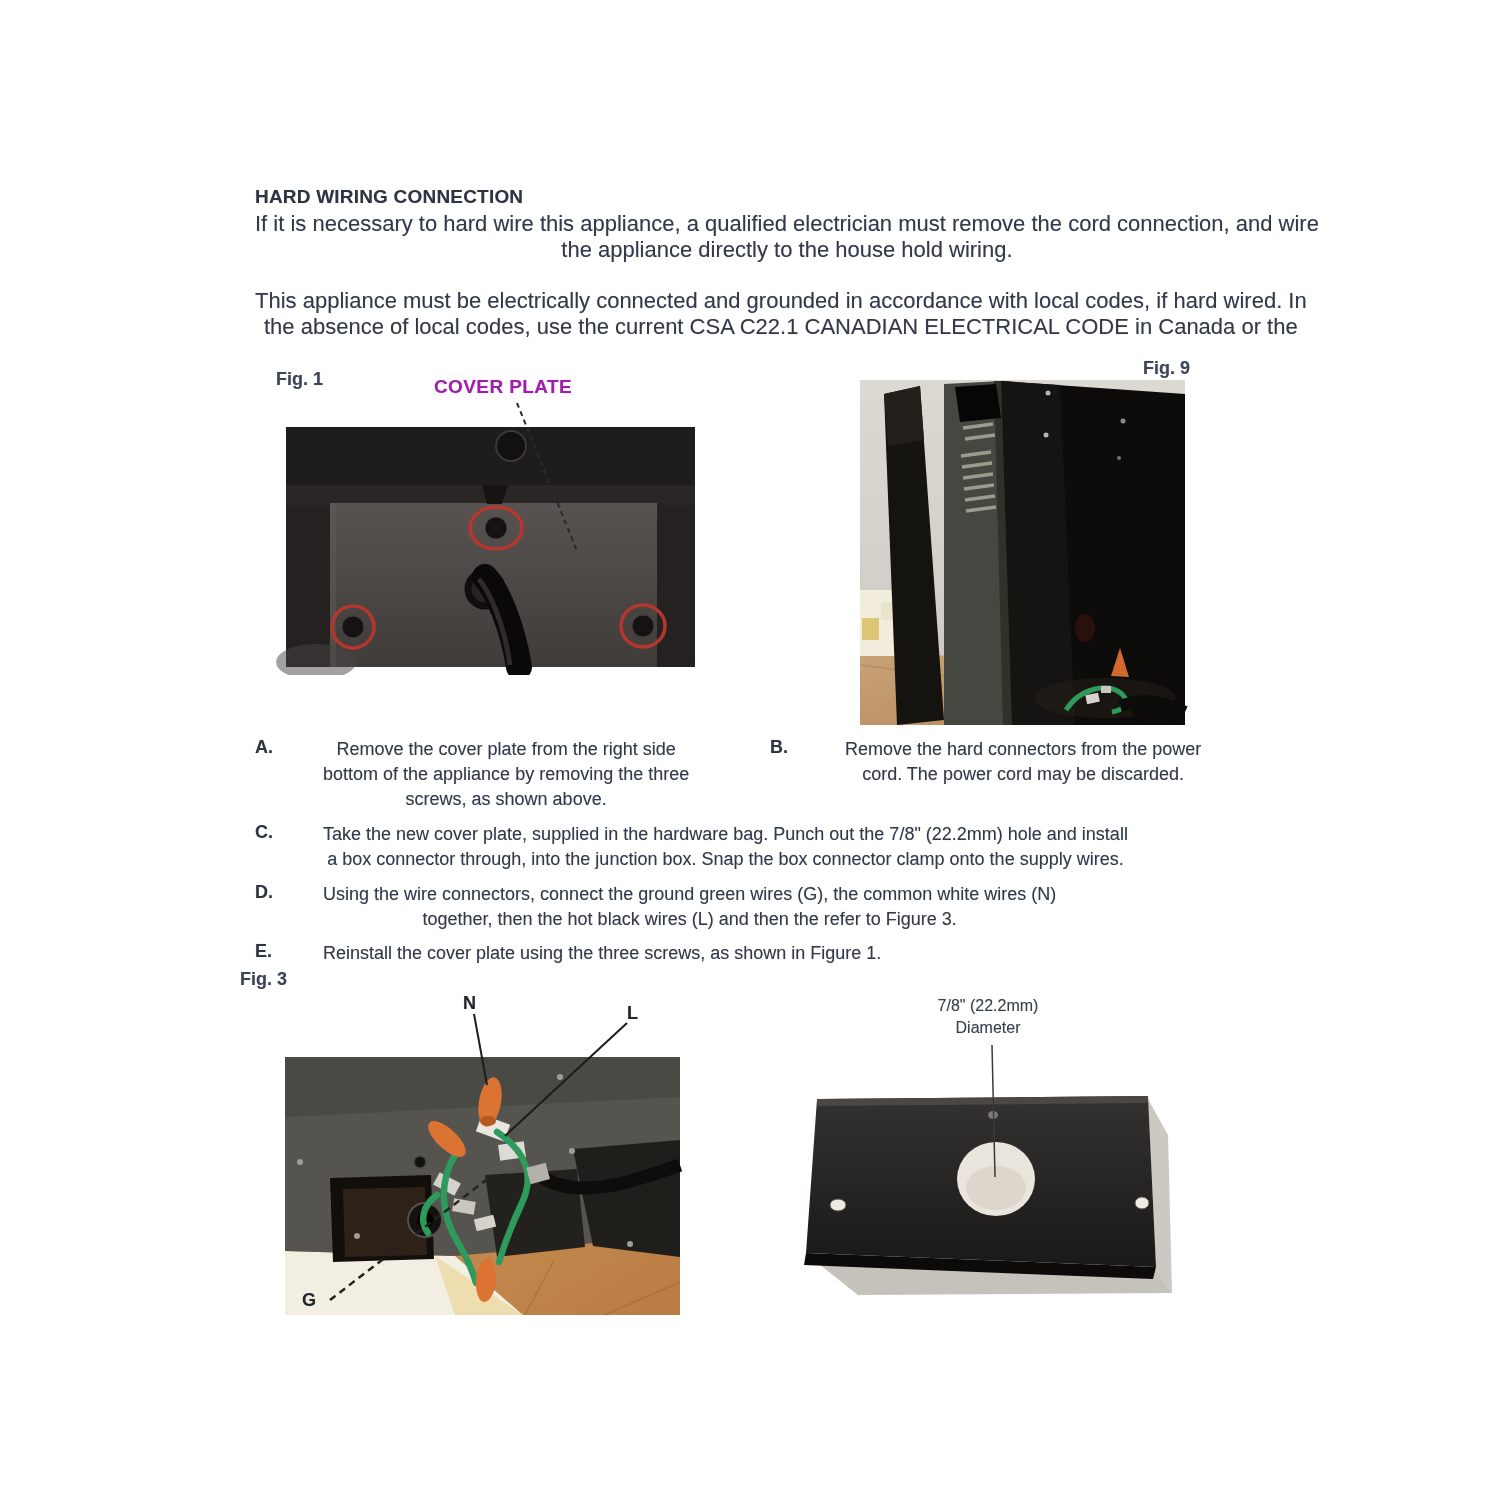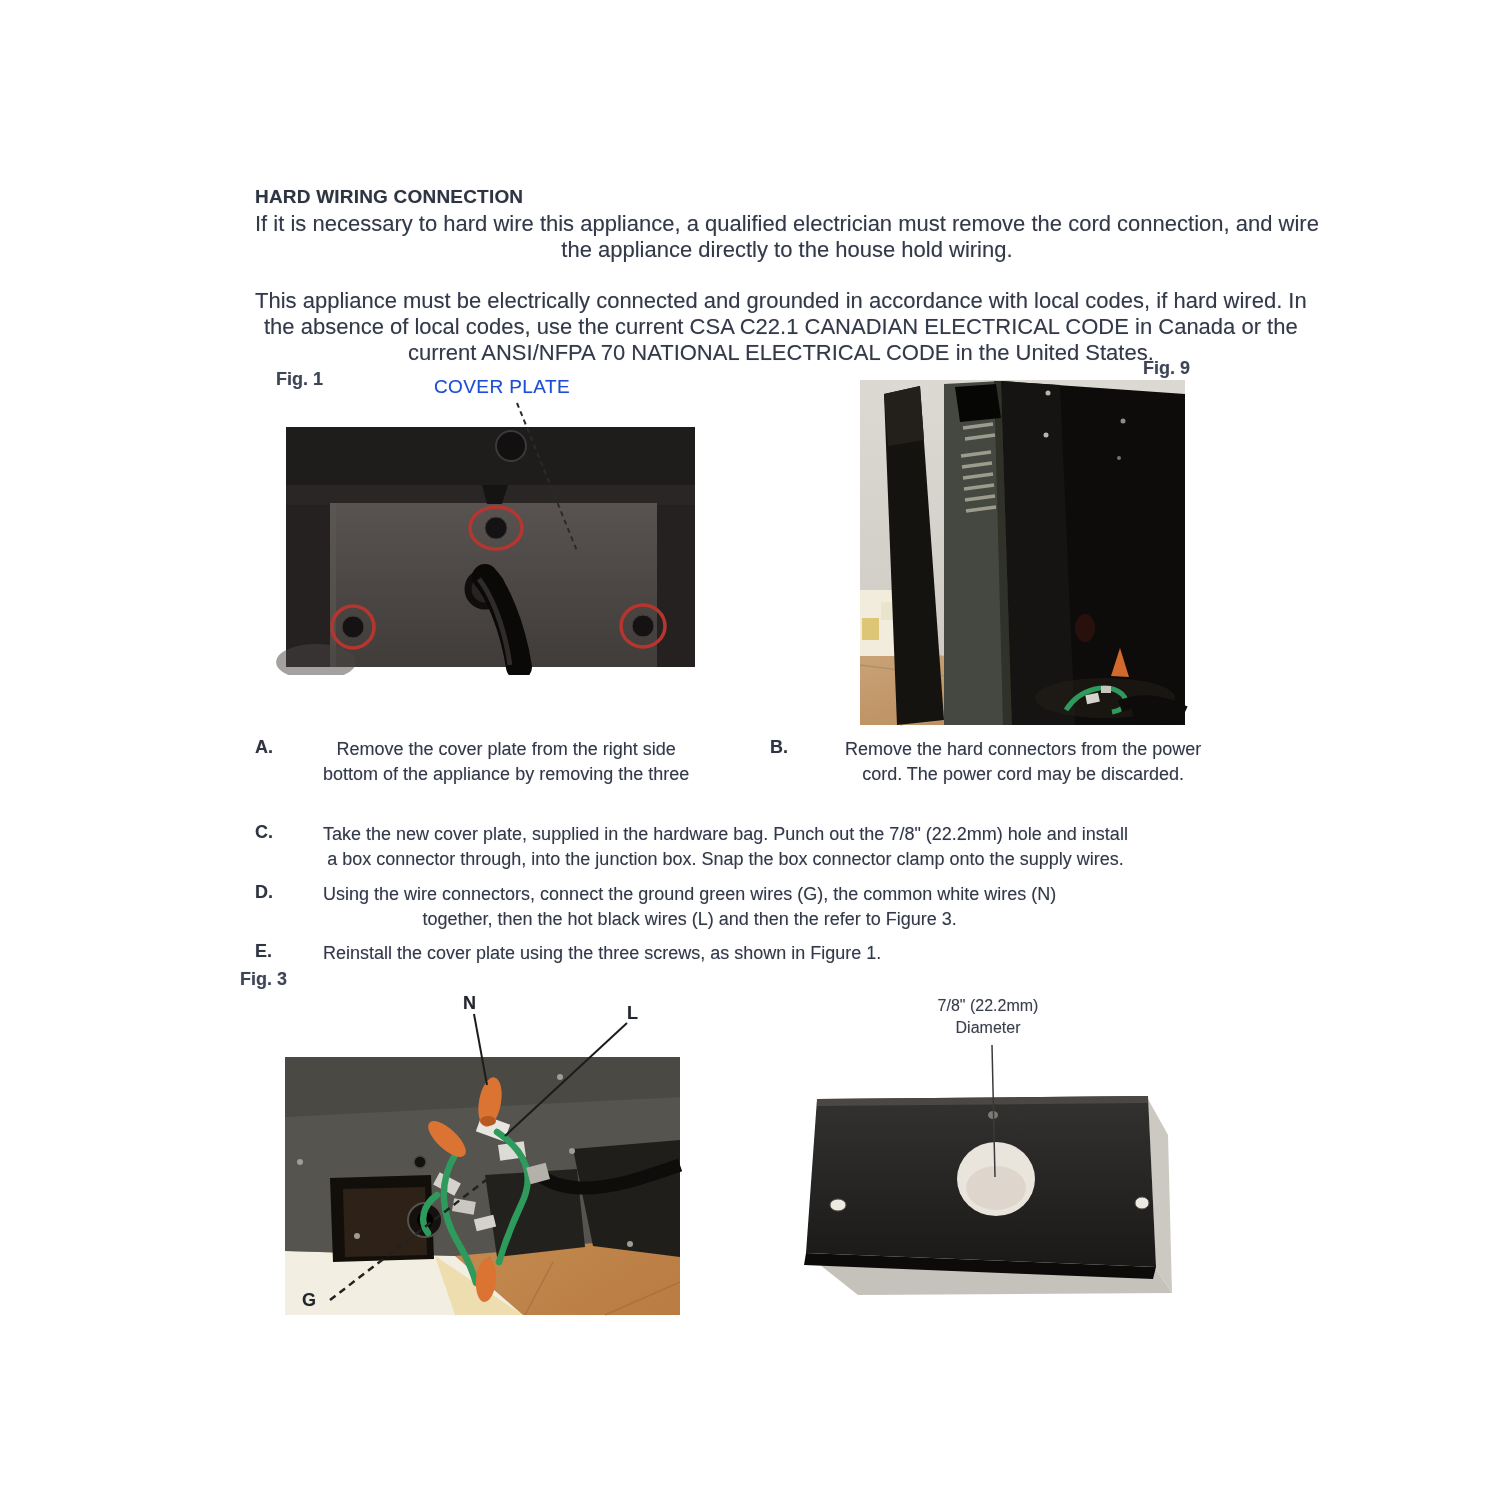--- a/index.html
+++ b/index.html
@@ -3,21 +3,21 @@
 <meta charset="utf-8">
 <style>
   html,body{margin:0;padding:0;background:#ffffff;}
   .page{position:relative;width:1500px;height:1500px;background:#ffffff;overflow:hidden;
         font-family:"Liberation Sans","DejaVu Sans",sans-serif;color:#333947;}
   .abs{position:absolute;}
   .fuzz{text-shadow:0 0 1px rgba(62,72,110,0.35);text-align:center;}
   .title{font-size:19px;font-weight:bold;letter-spacing:0.2px;color:#2e3440;}
   .body-line{font-size:22px;line-height:26px;white-space:nowrap;}
   .fig-label{font-size:18px;font-weight:bold;color:#3d4454;}
-  .callout{font-size:19px;font-weight:normal;letter-spacing:0.4px;color:#1d4ed8;}
+  .callout{font-size:19px;font-weight:bold;letter-spacing:0.4px;color:#a21caf;}
   .step-id{font-size:18px;font-weight:bold;color:#2e3440;}
   .step-line{font-size:18px;line-height:25px;white-space:nowrap;}
   .wire-label{font-size:18px;font-weight:bold;color:#22252b;}
   .dim-label{font-size:16px;color:#3a3f4a;text-align:center;width:180px;}
   .ph{filter:blur(0.6px);}
   svg{display:block;}
 </style>
 </head>
 <body>
 
@@ -26,21 +26,20 @@
   <div class="abs title fuzz" style="left:255px;top:186px">HARD WIRING CONNECTION</div>
 
   <div class="abs" style="left:255px;top:211px">
     <div class="body-line fuzz">If it is necessary to hard wire this appliance, a qualified electrician must remove the cord connection, and wire</div>
     <div class="body-line fuzz">the appliance directly to the house hold wiring.</div>
   </div>
 
   <div class="abs" style="left:255px;top:288px">
     <div class="body-line fuzz">This appliance must be electrically connected and grounded in accordance with local codes, if hard wired.  In</div>
     <div class="body-line fuzz">the absence of local codes, use the current CSA C22.1 CANADIAN ELECTRICAL CODE in Canada or the</div>
-    <div class="body-line fuzz">current ANSI/NFPA 70 NATIONAL ELECTRICAL CODE in the United States.</div>
   </div>
 
   <div class="abs fig-label fuzz" style="left:276px;top:369px">Fig. 1</div>
 
   <div class="abs" style="left:270px;top:375px;width:450px;height:300px">
     <div class="abs callout fuzz" style="left:164px;top:1px">COVER PLATE</div>
     <svg class="abs" style="left:0;top:0" width="450" height="300" viewBox="0 0 450 300">
       <defs>
         <linearGradient id="plateGrad" x1="0" y1="0" x2="0" y2="1">
           <stop offset="0" stop-color="#585350"></stop>
@@ -124,20 +123,21 @@
         <ellipse cx="298" cy="331" rx="26" ry="13" fill="#0d0c0b"></ellipse>
       </g>
     </svg>
   </div>
 
   <div class="abs" style="left:255px;top:737px">
     <span class="abs step-id fuzz" style="left:0;top:0">A.</span>
     <div class="abs" style="left:68px;top:0">
       <div class="step-line fuzz">Remove the cover plate from the right side</div>
       <div class="step-line fuzz">bottom of the appliance by removing the three</div>
+      <div class="step-line fuzz">screws, as shown above.</div>
     </div>
   </div>
 
   <div class="abs" style="left:770px;top:737px">
     <span class="abs step-id fuzz" style="left:0;top:0">B.</span>
     <div class="abs" style="left:75px;top:0">
       <div class="step-line fuzz">Remove the hard connectors from the power</div>
       <div class="step-line fuzz">cord. The power cord may be discarded.</div>
     </div>
   </div>

